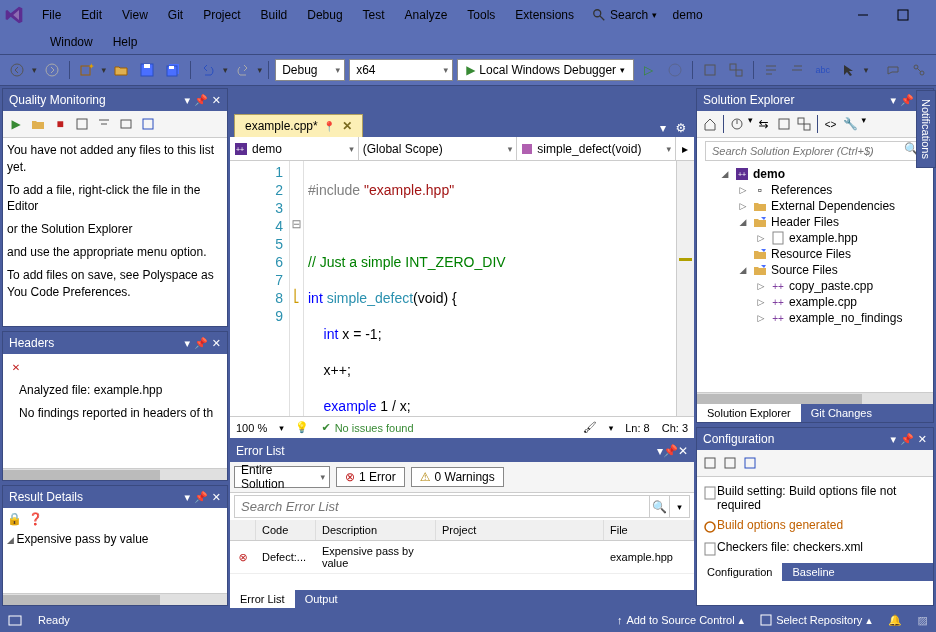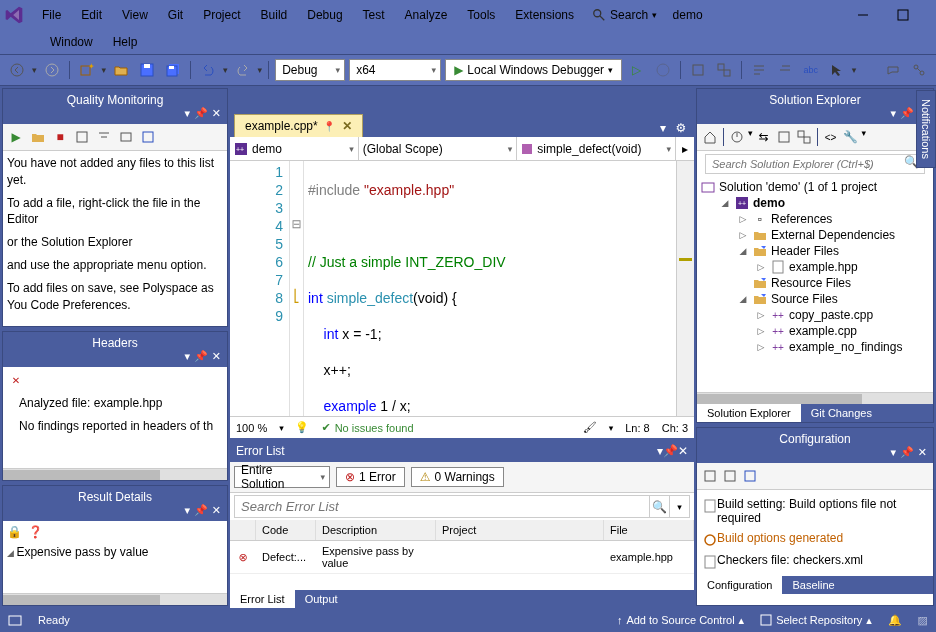--- a/index.html
+++ b/index.html
@@ -18,21 +18,21 @@
 .toolbar { height: 32px; background: #5b6fb5; display: flex; align-items: center; padding: 0 6px; gap: 4px; border-top: 1px solid #3a4a80; border-bottom: 1px solid #3a4a80; }
 .tb-btn { width: 22px; height: 22px; display: flex; align-items: center; justify-content: center; cursor: pointer; border-radius: 2px; }
 .tb-sep { width: 1px; height: 18px; background: #3a4a80; margin: 0 2px; }
 .tb-dd { background: #fff; border: 1px solid #888; padding: 2px 20px 2px 6px; position: relative; cursor: pointer; font-size: 12px; height: 22px; display: flex; align-items: center; }
 .tb-dd::after { content: "▾"; position: absolute; right: 4px; font-size: 9px; color: #666; }
 .tb-run { display: flex; align-items: center; gap: 4px; background: #fff; border: 1px solid #888; padding: 2px 8px; height: 22px; cursor: pointer; }
 .tb-run .play { color: #388A34; }
 .main { flex: 1; display: flex; min-height: 0; }
 .left-col { width: 230px; display: flex; flex-direction: column; background: #4a5d9e; }
 .panel { display: flex; flex-direction: column; background: #fff; margin: 2px; border: 1px solid #3a4a80; }
-.panel-header { background: #4a5d9e; color: #fff; padding: 4px 6px; display: flex; align-items: center; font-size: 12px; flex-direction: column; }
+.panel-header { background: #4a5d9e; color: #fff; padding: 4px 6px; display: flex; align-items: center; font-size: 12px; }
 .panel-header .ph-icons { margin-left: auto; display: flex; gap: 4px; }
 .panel-header .ph-icons span { cursor: pointer; font-size: 11px; }
 .panel-body { background: #fff; flex: 1; overflow: auto; padding: 4px; font-size: 12px; color: #000; }
 .qm-toolbar { display: flex; gap: 4px; padding: 4px; background: #f5f5f5; border-bottom: 1px solid #ccc; }
 .qm-tb-btn { width: 18px; height: 18px; display: flex; align-items: center; justify-content: center; cursor: pointer; }
 .left-col .panel-body p { margin-bottom: 6px; line-height: 1.4; }
 .center-col { flex: 1; display: flex; flex-direction: column; min-width: 0; margin-top: 23px; }
 .editor-tabs { height: 28px; background: #4a5d9e; display: flex; align-items: flex-end; padding: 0 4px; }
 .ed-tab { background: #fcefb6; padding: 4px 10px; display: flex; align-items: center; gap: 6px; font-size: 12px; border: 1px solid #b0a060; border-bottom: none; }
 .ed-tab .close { cursor: pointer; font-weight: bold; color: #7a6b20; }
@@ -198,21 +198,21 @@
   <span style="font-size:9px;color:#333">▾</span>
   <div class="tb-btn">
       <svg width="14" height="14">
         <path d="M4 4a5 5 0 0 0 0 8h6" fill="none" stroke="#aaa"></path>
         <polyline points="8,2 11,5 8,8" fill="none" stroke="#aaa"></polyline>
       </svg>
     </div>
   <span style="font-size:9px;color:#333">▾</span>
   <div class="tb-sep"></div>
   <div class="tb-dd" style="width:70px">Debug</div>
-  <div class="tb-dd" style="width:92px">x64</div>
+  <div class="tb-dd" style="width:104px">x64</div>
   <div class="tb-run">
     <span class="play">▶</span>
     <span>Local Windows Debugger</span>
     <span style="font-size:9px">▾</span>
   </div>
   <div class="tb-btn">
       <span style="color:#388A34">▷</span>
     </div>
   <div class="tb-btn" style="opacity:.4">
       <svg width="14" height="14">
@@ -540,28 +540,20 @@
         <span style="font-size:9px">▾</span>
       </div>
       <div class="se-search">
         <input placeholder="Search Solution Explorer (Ctrl+$)" style="">
         <div class="sb">🔍</div>
         <div class="sb" style="font-size:9px">▾</div>
       </div>
       <div class="panel-body" style="padding:0;overflow:hidden">
         <div class="tree">
           <div class="tree-row">
-              <span class="ti">
-                <svg width="14" height="14">
-                  <rect x="1" y="3" width="12" height="9" fill="none" stroke="#8040a0"></rect>
-                </svg>
-              </span>
-              <span>Solution 'demo' (1 of 1 project</span>
-            </div>
-          <div class="tree-row">
               <span class="ind"></span>
               <span class="tw">◢</span>
               <span class="ti">
                 <svg width="14" height="14">
                   <rect x="1" y="1" width="12" height="12" fill="#5C2D91"></rect>
                   <text x="3" y="10" font-size="7" fill="#fff">++</text>
                 </svg>
               </span>
               <span class="bold">demo</span>
             </div>

